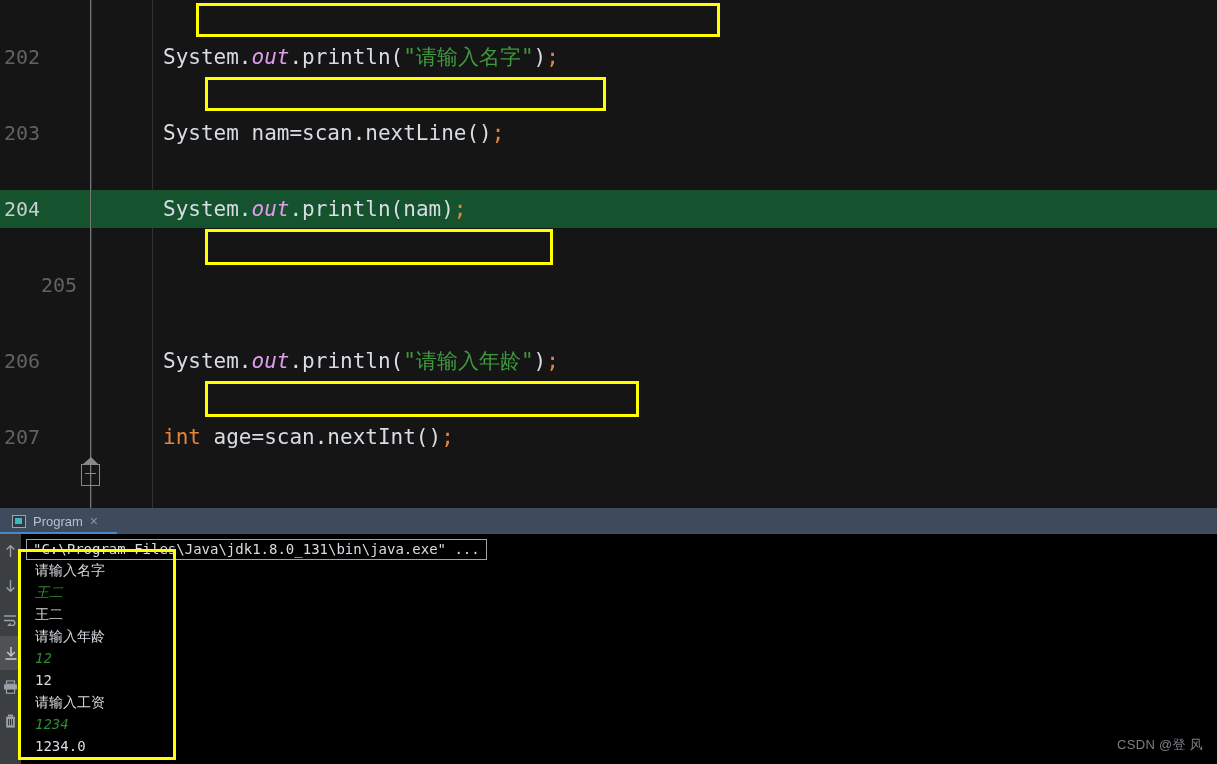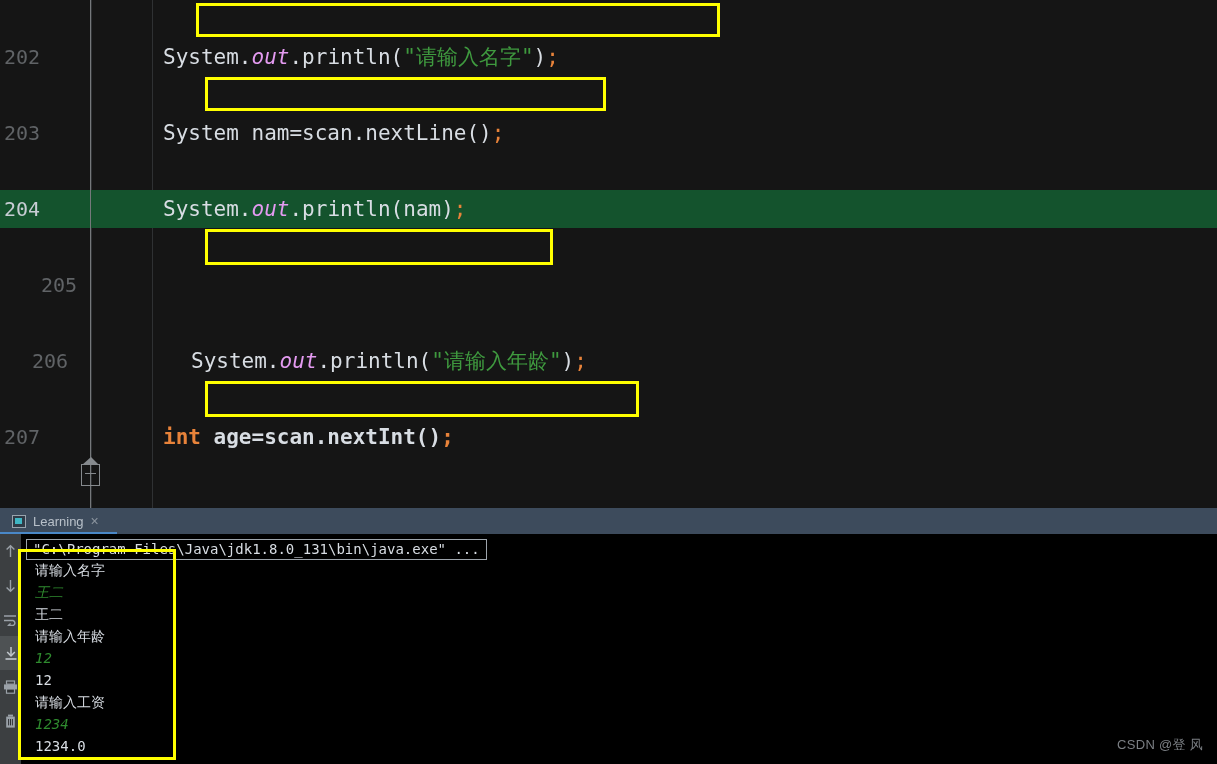--- a/index.html
+++ b/index.html
@@ -246,41 +246,41 @@
 <body>
 
 <div id="editor">
   <div class="gutter-sep-a"></div>
   <div class="gutter-sep-b"></div>
   <div id="code-lines">
       <div class="code-line" style="top: 38px;"><span class="lnum">202</span><span class="code-txt" style="left: 163px;"><span class="tk-pl">System.</span><span class="tk-fld">out</span><span class="tk-pl">.println(</span><span class="tk-str">"请输入名字"</span><span class="tk-pl">)</span><span class="tk-semi">;</span></span></div>
       <div class="code-line" style="top: 76px;"><span class="lnum">203</span><span class="code-txt" style="left: 163px;"><span class="tk-pl">System nam=scan.nextLine()</span><span class="tk-semi">;</span></span></div>
       <div class="code-line current" style="top: 114px;"><span class="lnum">204</span><span class="code-txt" style="left: 163px;"><span class="tk-pl">System.</span><span class="tk-fld">out</span><span class="tk-pl">.println(nam)</span><span class="tk-semi">;</span></span></div>
       <div class="code-line" style="top: 152px; margin-left: 37px;"><span class="lnum">205</span><span class="code-txt" style="left: 163px;"></span></div>
-      <div class="code-line" style="top: 190px; margin-left: 28px;"><span class="lnum">206</span><span class="code-txt" style="left: 163px;"><span class="tk-pl">System.</span><span class="tk-fld">out</span><span class="tk-pl">.println(</span><span class="tk-str">"请输入年龄"</span><span class="tk-pl">)</span><span class="tk-semi">;</span></span></div>
-      <div class="code-line" style="top: 228px;"><span class="lnum">207</span><span class="code-txt" style="left: 163px; font-weight: bold;"><span class="tk-kw">int</span><span class="tk-pl"> age=scan.nextInt()</span><span class="tk-semi">;</span></span></div>
+      <div class="code-line" style="top: 190px;"><span class="lnum">206</span><span class="code-txt" style="left: 163px;"><span class="tk-pl">System.</span><span class="tk-fld">out</span><span class="tk-pl">.println(</span><span class="tk-str">"请输入年龄"</span><span class="tk-pl">)</span><span class="tk-semi">;</span></span></div>
+      <div class="code-line" style="top: 228px;"><span class="lnum">207</span><span class="code-txt" style="left: 163px;"><span class="tk-kw">int</span><span class="tk-pl"> age=scan.nextInt()</span><span class="tk-semi">;</span></span></div>
     </div>
   <div id="fold-layer">
       <div class="fold-rail" style="top: 0px; height: 508px;"></div>
       <div class="fold-marker" style="top: 464px;"></div>
     </div>
   <div id="editor-annotations">
       <div class="hibox" style="left: 196px; top: 3px; width: 524px; height: 34px;"></div>
       <div class="hibox" style="left: 205px; top: 77px; width: 401px; height: 34px;"></div>
       <div class="hibox" style="left: 205px; top: 229px; width: 348px; height: 36px;"></div>
       <div class="hibox" style="left: 205px; top: 381px; width: 434px; height: 36px;"></div>
     </div>
 </div>
 
 <div id="console-panel">
 
   <div id="console-tabbar">
     <div class="tab">
       <span class="tab-icon"></span>
-      <span class="tab-label">Learning</span>
+      <span class="tab-label">Program</span>
       <span class="tab-close">×</span>
     </div>
     <div class="tab-underline"></div>
   </div>
 
   <div id="console-toolbar">
       <div class="tb-btn" title="Up the Stack Trace">
         <svg width="13" height="15" viewBox="0 0 13 15">
           <path d="M6.5 2 L6.5 13" stroke="#9aa1a8" stroke-width="1.4" fill="none"></path>
           <path d="M2.6 5.6 L6.5 1.7 L10.4 5.6" stroke="#9aa1a8" stroke-width="1.4" fill="none"></path>

